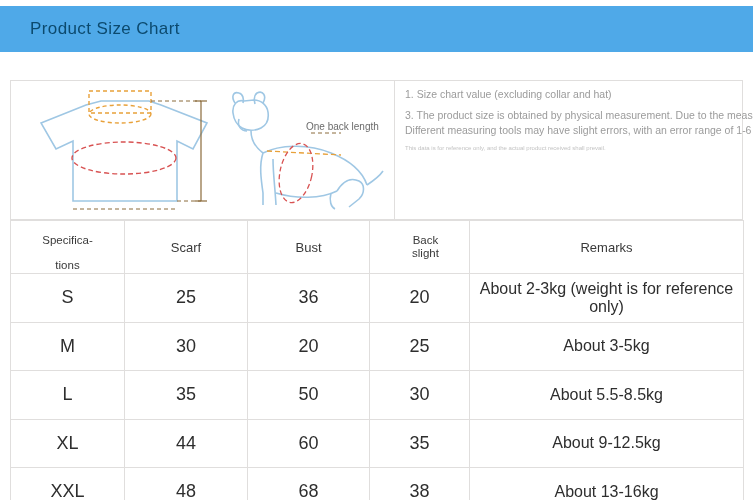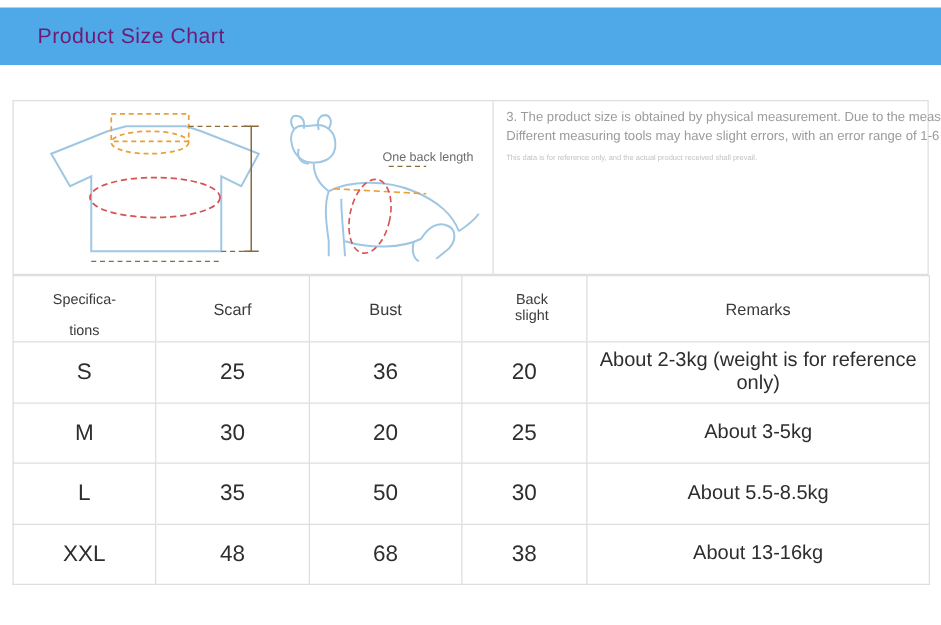--- a/index.html
+++ b/index.html
@@ -25,21 +25,21 @@
     position: absolute;
     left: 0;
     top: 6px;
     width: 753px;
     height: 46px;
     background: #4fa9e8;
     display: flex;
     align-items: center;
   }
   .banner-title {
-    color: #701a75;
+    color: #0c4a6e;
     font-size: 17px;
     letter-spacing: 0.4px;
     margin-left: 30px;
     font-weight: 400;
   }
   
   .illus-row {
     position: absolute;
     left: 10px;
     top: 80px;
@@ -172,20 +172,21 @@
         <line x1="256" y1="70" x2="330" y2="74" stroke="#e8a13a" stroke-width="1.3" stroke-dasharray="5,3"></line>
 
         <ellipse cx="285" cy="92" rx="16" ry="30" transform="rotate(12 285 92)" fill="none" stroke="#d85252" stroke-width="1.3" stroke-dasharray="5,3"></ellipse>
 
         <line x1="300" y1="52" x2="330" y2="52" stroke="#8a6a3a" stroke-width="1" stroke-dasharray="4,3"></line>
       </svg>
       <div style="position:absolute; left:295px; top:40px; font-size:10px; color:#6b6b6b;">One back length</div>
     </div>
 
     <div class="illus-right">
+      <p class="note-line">1. Size chart value (excluding collar and hat)</p>
       <p class="note-line n3">3. The product size is obtained by physical measurement. Due to the meas</p>
       <p class="note-line">Different measuring tools may have slight errors, with an error range of 1-6</p>
       <p class="note-small">This data is for reference only, and the actual product received shall prevail.</p>
     </div>
   </div>
 
   <table class="size-table">
     <colgroup>
       <col class="col-spec">
         <col class="col-scarf">
@@ -224,20 +225,27 @@
         <td class="remark">About 3-5kg</td>
       </tr>
       <tr>
         <td>L</td>
         <td>35</td>
         <td>50</td>
         <td>30</td>
         <td class="remark">About 5.5-8.5kg</td>
       </tr>
       <tr>
+        <td>XL</td>
+        <td>44</td>
+        <td>60</td>
+        <td>35</td>
+        <td class="remark">About 9-12.5kg</td>
+      </tr>
+      <tr>
         <td>XXL</td>
         <td>48</td>
         <td>68</td>
         <td>38</td>
         <td class="remark">About 13-16kg</td>
       </tr>
     </tbody>
   </table>
 
 </div>

